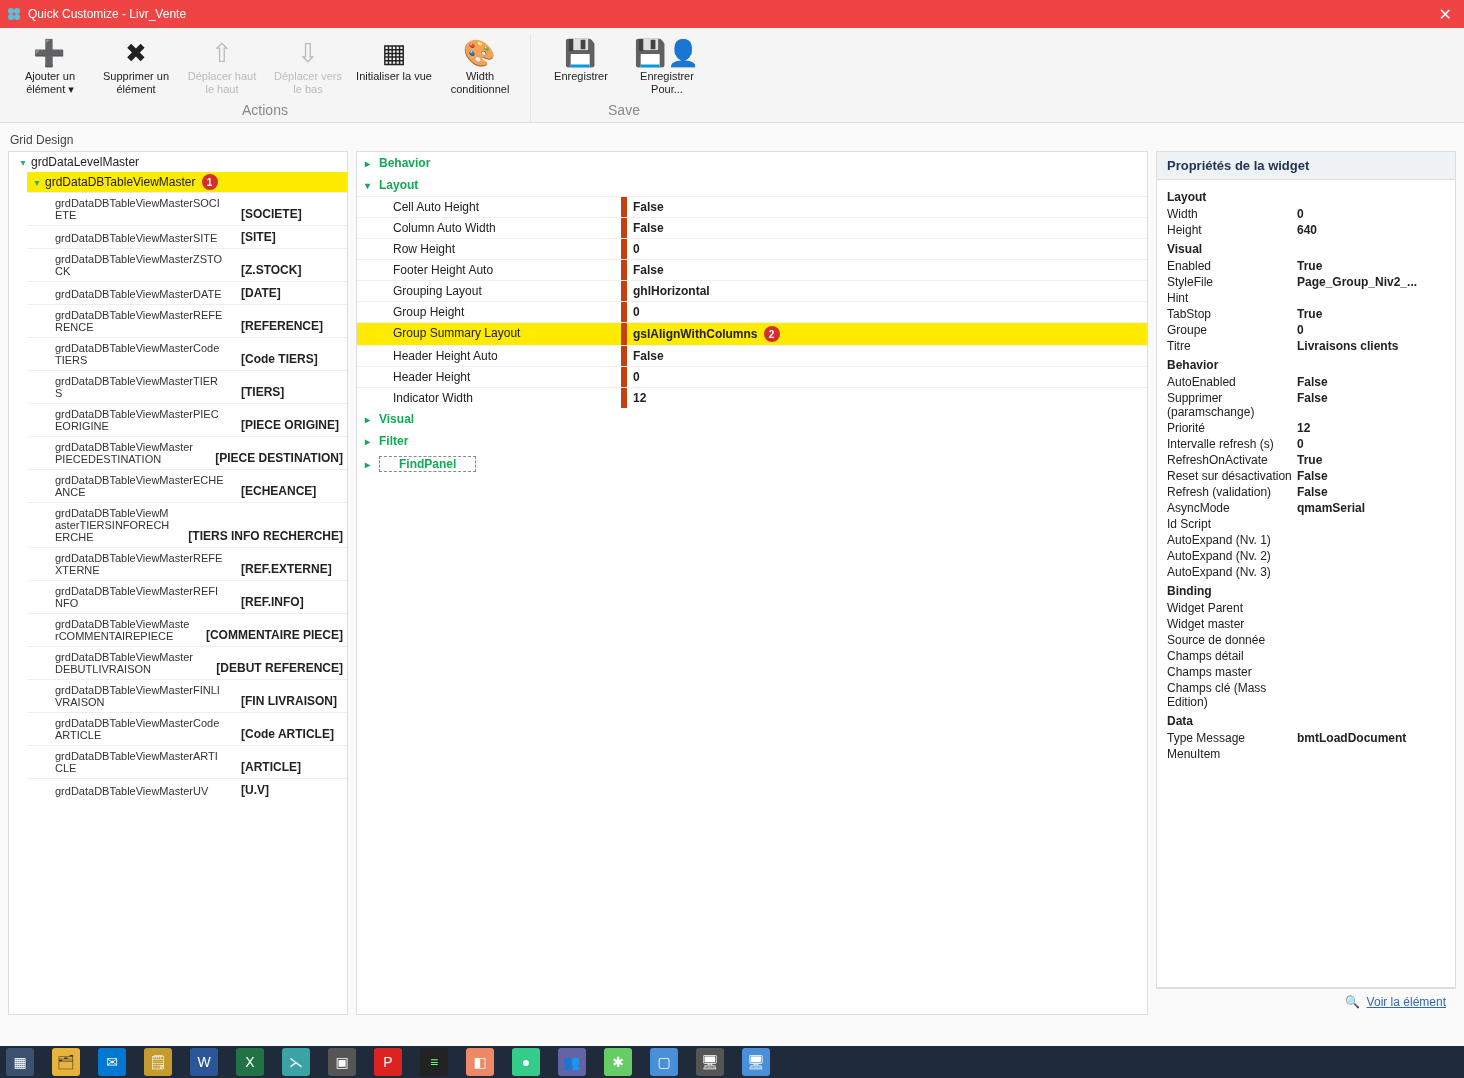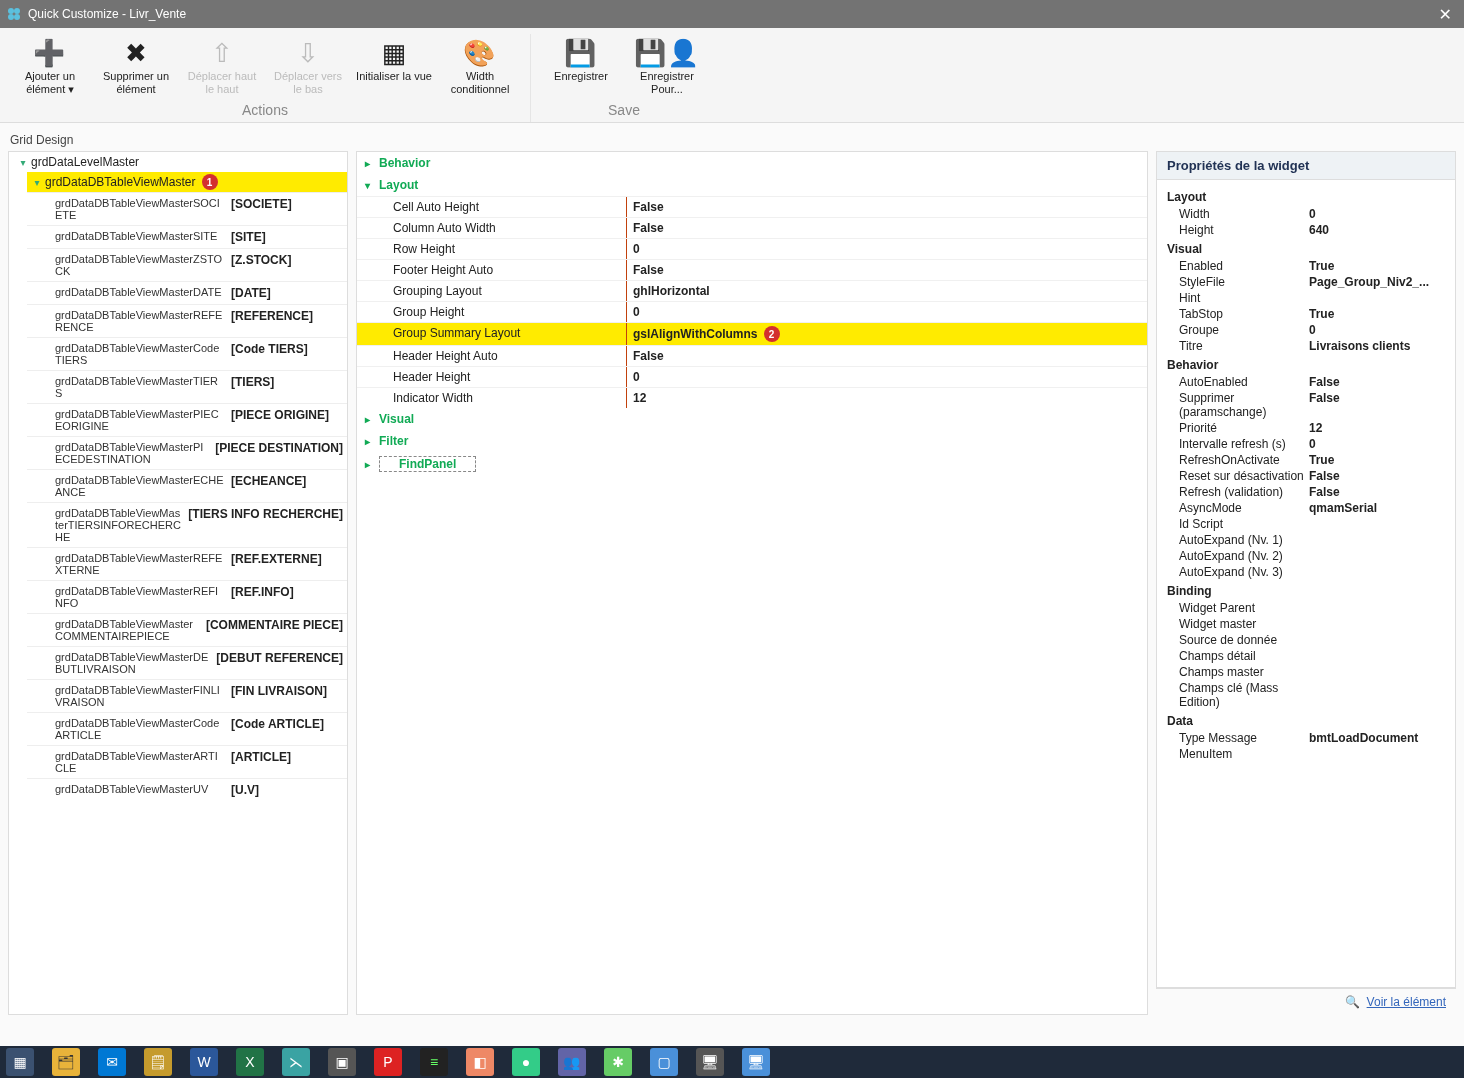--- a/index.html
+++ b/index.html
@@ -1,18 +1,18 @@
 <!DOCTYPE html>
 <html><head>
 <meta charset="utf-8">
 <style>
 * { box-sizing: border-box; font-family: "Segoe UI", Tahoma, sans-serif; }
 body { margin:0; background:#fafafa; font-size:12px; color:#222; }
 
-.titlebar { background:#737373; color:#fff; height:24px; display:flex; align-items:center; padding:14px 6px; justify-content:space-between;}
+.titlebar { background:#ef4444; color:#fff; height:24px; display:flex; align-items:center; padding:14px 6px; justify-content:space-between;}
 .titlebar .tleft { display:flex; align-items:center; gap:6px;}
 .titlebar .close { font-size:16px; cursor:pointer; padding:0 6px;}
 .app-icon svg { display:block;}
 
 .ribbon { background:#f5f5f5; border-bottom:1px solid #ddd; padding:6px 0 0 0;}
 .ribbon-groups { display:flex; }
 .ribbon-group { display:flex; flex-direction:column; align-items:center; padding:0 10px 4px 10px; border-right:1px solid #e5e5e5;}
 .ribbon-group:last-child{border-right:none;}
 .ribbon-items { display:flex; gap:6px; }
 .ritem { display:flex; flex-direction:column; align-items:center; width:80px; padding:4px 2px; text-align:center; border-radius:4px;}
@@ -35,38 +35,38 @@
 
 .tree ul { list-style:none; margin:0; padding-left:14px;}
 .tree > ul { padding-left:4px;}
 .tree li { white-space:nowrap;}
 .tree .node-row { display:flex; align-items:center; height:20px; padding:0 4px;}
 .tree .arrow { width:12px; text-align:center; color:#3a7; font-size:10px;}
 .tree .node-label { padding:0 2px;}
 .tree .hl { background:#ffeb00;}
 .badge { display:inline-flex; align-items:center; justify-content:center; width:16px;height:16px;border-radius:50%; background:#d32f2f;color:#fff;font-size:10px;font-weight:700;margin-left:4px;}
 
-.col-item { display:flex; align-items:flex-start; border-top:1px solid #eee; padding:4px 4px 4px 28px; gap:6px;}
+.col-item { display:flex; align-items:flex-end; border-top:1px solid #eee; padding:4px 4px 4px 28px; gap:16px;}
 .col-item .cid { width:170px; font-size:11px; color:#333; word-break:break-all; white-space:normal;}
 .col-item .cdisp { font-weight:700; font-size:12px; color:#222;}
 
 
 .pgroup-header { display:flex; align-items:center; gap:4px; padding:4px 8px; color:#1a5; font-weight:600; cursor:pointer;}
 .pgroup-header.collapsed { color:#1a5;}
 .pgroup-header .arr { font-size:10px; width:10px;}
 .prow { display:flex; border-top:1px solid #f0f0f0;}
-.prow .pname { width:270px; padding:3px 4px 3px 36px; border-right:1px solid #c2410c; font-size:12px;}
+.prow .pname { width:270px; padding:3px 4px 3px 36px; border-right:6px solid #c2410c; font-size:12px;}
 .prow .pval { flex:1; padding:3px 6px; font-weight:700; font-size:12px;}
 .prow.hl { background:#ffeb00;}
 .prow.hl .pval { position:relative;}
 
 
 .wgroup { padding:6px 10px 0 10px;}
 .wgroup .wtitle { font-weight:700; font-size:12px; margin:4px 0 2px 0;}
-.wrow { display:flex; padding:1px 0;margin-left:12px;}
+.wrow { display:flex; padding:1px 0;}
 .wrow .wn { width:130px; font-size:12px; color:#222;}
 .wrow .wv { flex:1; font-weight:700; font-size:12px; white-space:nowrap; overflow:hidden; text-overflow:ellipsis;}
 .wfooter { border-top:1px solid #ddd; padding:6px 10px; display:flex; justify-content:flex-end; align-items:center; gap:6px; color:#666;}
 .wfooter .link { color:#3366bb; text-decoration:underline; cursor:pointer;}
 
 .taskbar { position:fixed; bottom:0; left:0; right:0; height:32px; background:#1f2a3a; display:flex; align-items:center; padding:0 6px; gap:18px;}
 .taskbar .ticon { width:28px; height:28px; display:flex; align-items:center; justify-content:center; color:#fff; font-size:14px; border-radius:3px;}
 .taskbar .spacer { flex:1;}
 </style>
 </head>

